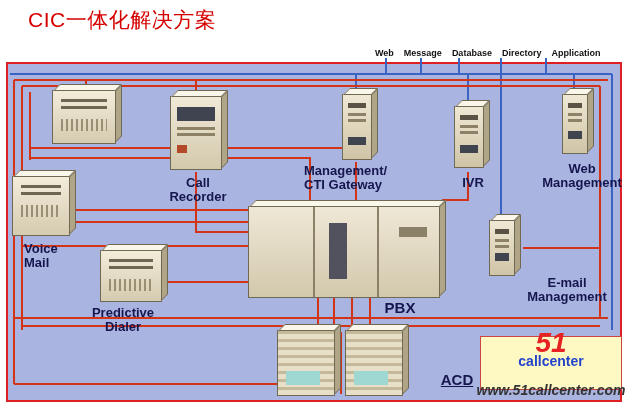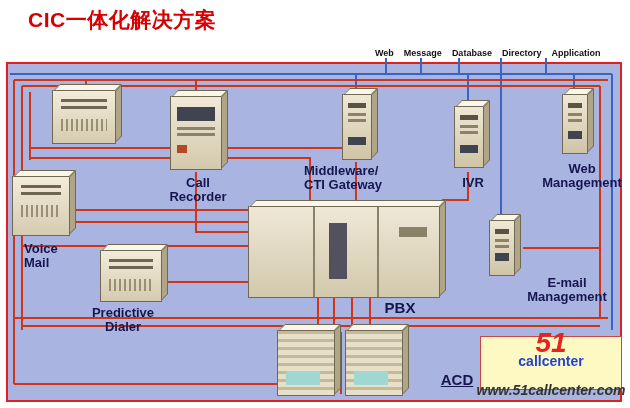--- a/index.html
+++ b/index.html
@@ -1,18 +1,18 @@
 <!DOCTYPE html>
 <html style="--title: #d60000; --panel-bg: #a9b4e0; --panel-border: #e02020; --wire-red: #d23418; --wire-blue: #3b63c4; --label: #16164e;"><head>
 <meta charset="utf-8">
 <style>
   html,body{margin:0;padding:0;background:#fff;}
   .screen{position:relative;width:630px;height:408px;background:#fff;overflow:hidden;
           font-family:"Liberation Sans","DejaVu Sans",sans-serif;}
-  .title{position:absolute;left:28px;top:6px;font-size:21px;font-weight:bold;
+  .title{position:absolute;left:28px;top:6px;font-size:21px;font-weight:normal;
          color:var(--title,#d60000);letter-spacing:.5px;}
   .panel{position:absolute;left:6px;top:62px;width:612px;height:336px;
          background:var(--panel-bg,#a9b4e0);border:2px solid var(--panel-border,#e02020);}
   .services{position:absolute;left:375px;top:48px;display:flex;gap:10px;
             font-size:9px;font-weight:bold;color:#101010;}
   .wires{position:absolute;left:0;top:0;pointer-events:none;}
   .wb line{stroke:var(--wire-blue,#3b63c4);stroke-width:2;}
   .wr line,.wr polyline{stroke:var(--wire-red,#d23418);stroke-width:2;fill:none;}
   .icon3d{position:absolute;border:1px solid #6f6852;box-sizing:border-box;}
   .icon3d::before{content:"";position:absolute;left:0;top:-7px;width:100%;height:7px;
@@ -130,21 +130,21 @@
   <div class="icon3d pbx" style="left:248px;top:206px;width:192px;height:92px;"></div>
   <div class="icon3d acd" style="left:277px;top:330px;width:58px;height:66px;"></div>
   <div class="icon3d acd" style="left:345px;top:330px;width:58px;height:66px;"></div>
 
   <div class="lbl left" style="left:24px;top:242px;width:70px;">Voice
 Mail</div>
   <div class="lbl" style="left:153px;top:176px;width:90px;">Call
 Recorder</div>
   <div class="lbl" style="left:68px;top:306px;width:110px;">Predictive
 Dialer</div>
-  <div class="lbl left" style="left:304px;top:164px;width:112px;">Middleware/
+  <div class="lbl left" style="left:304px;top:164px;width:112px;">Management/
 CTI Gateway</div>
   <div class="lbl" style="left:451px;top:176px;width:44px;">IVR</div>
   <div class="lbl" style="left:534px;top:162px;width:96px;">Web
 Management</div>
   <div class="lbl" style="left:512px;top:276px;width:110px;">E-mail
 Management</div>
   <div class="lbl big" style="left:375px;top:300px;width:50px;">PBX</div>
   <div class="lbl big" style="left:432px;top:372px;width:50px;text-decoration:underline;">ACD</div>
 
   <div class="logo">

